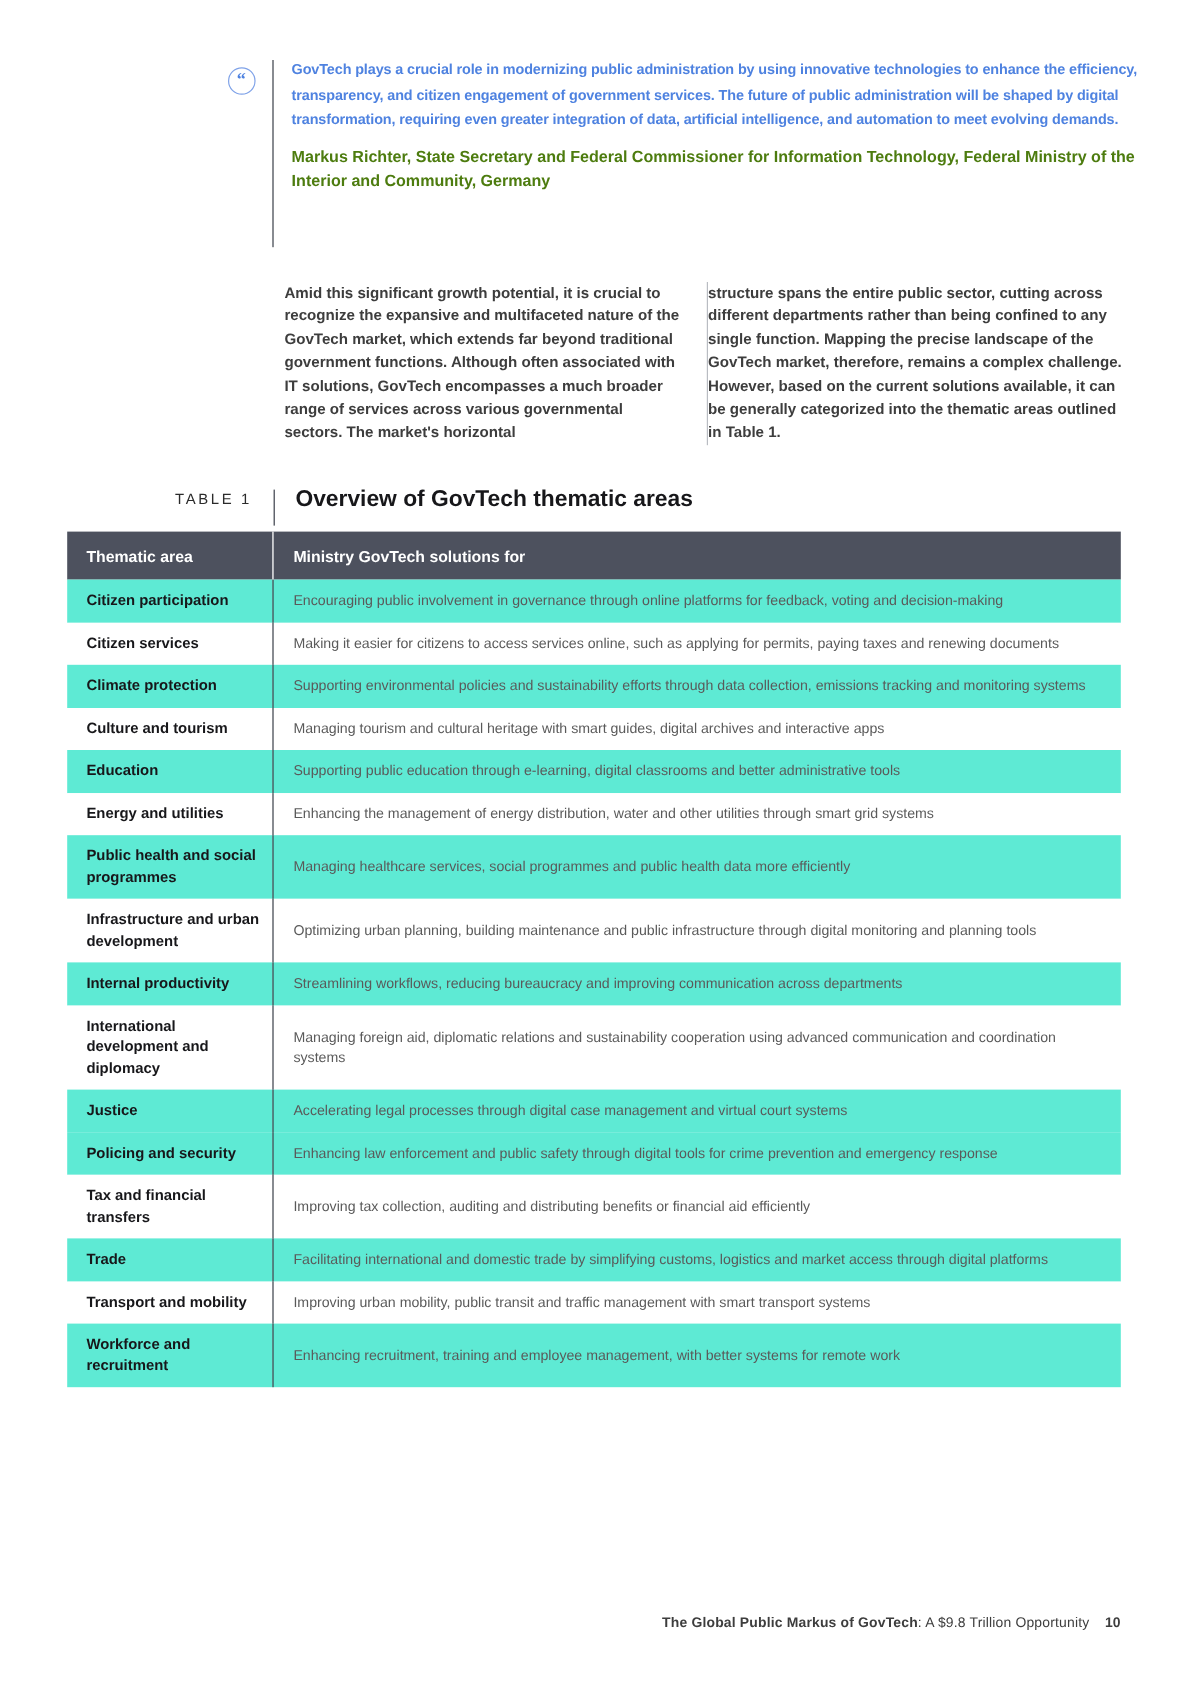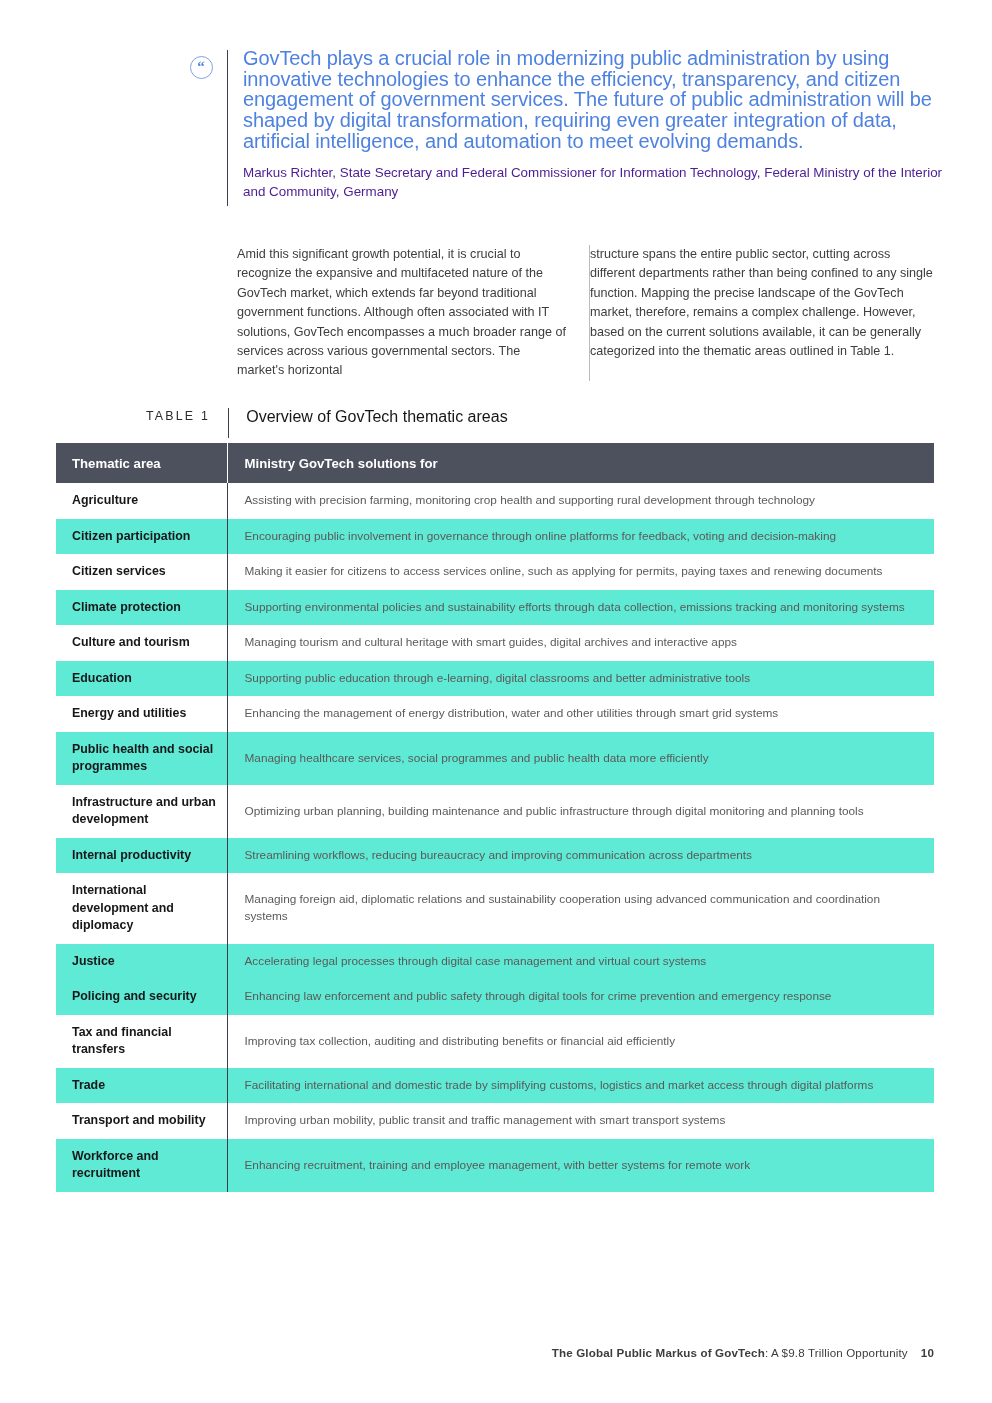--- a/index.html
+++ b/index.html
@@ -38,42 +38,43 @@
     height: 23px;
     border: 1.4px solid #7fa2e8;
     border-radius: 50%;
     box-sizing: border-box;
   }
   .quote-mark svg { display: block; }
   .quote-body {
     margin-left: 53px;
   }
   .quote-text {
-    font-size: 20px;
+    font-size: 12px;
     line-height: 20.7px;
-    font-weight: normal;
+    font-weight: bold;
     color: #4e82e0;
     letter-spacing: -0.1px;
     margin: 0;
   }
   .quote-attrib {
     font-size: 13.4px;
     line-height: 19.5px;
-    font-weight: normal;
-    color: #4c1d95;
+    font-weight: bold;
+    color: #4d7c0f;
     margin: 11px 0 0 0;
   }
 
   
   .body-cols {
     position: absolute;
     left: 237px;
-    top: 245px;
+    top: 235px;
     width: 700px;
     display: flex;
+    font-weight: bold;
   }
   .body-col {
     font-size: 12.6px;
     line-height: 19.4px;
     color: #3d3d3d;
     width: 333px;
   }
   .body-col.right {
     border-left: 1px solid #b9bcc2;
     margin-left: 20px;
@@ -102,22 +103,22 @@
     line-height: 17px;
   }
   .caption-divider {
     width: 1.2px;
     align-self: stretch;
     background: #3b3f4a;
     height: 30px;
   }
   .caption-title {
     padding-left: 17px;
-    font-size: 16px;
-    font-weight: normal;
+    font-size: 19px;
+    font-weight: bold;
     color: #17171a;
     line-height: 17px;
   }
 
   
   .gt-table {
     position: absolute;
     left: 56px;
     top: 443px;
     width: 878px;
@@ -221,24 +222,20 @@
       <col class="c1">
       <col class="c2">
     </colgroup>
   <thead>
     <tr>
       <th class="h1">Thematic area</th>
       <th class="h2">Ministry GovTech solutions for</th>
     </tr>
   </thead>
   <tbody id="table-body">
-      <tr class="odd">
-        <td class="area">Agriculture</td>
-        <td class="desc">Assisting with precision farming, monitoring crop health and supporting rural development through technology</td>
-      </tr>
       <tr class="even">
         <td class="area">Citizen participation</td>
         <td class="desc">Encouraging public involvement in governance through online platforms for feedback, voting and decision-making</td>
       </tr>
       <tr class="odd">
         <td class="area">Citizen services</td>
         <td class="desc">Making it easier for citizens to access services online, such as applying for permits, paying taxes and renewing documents</td>
       </tr>
       <tr class="even">
         <td class="area">Climate protection</td>

